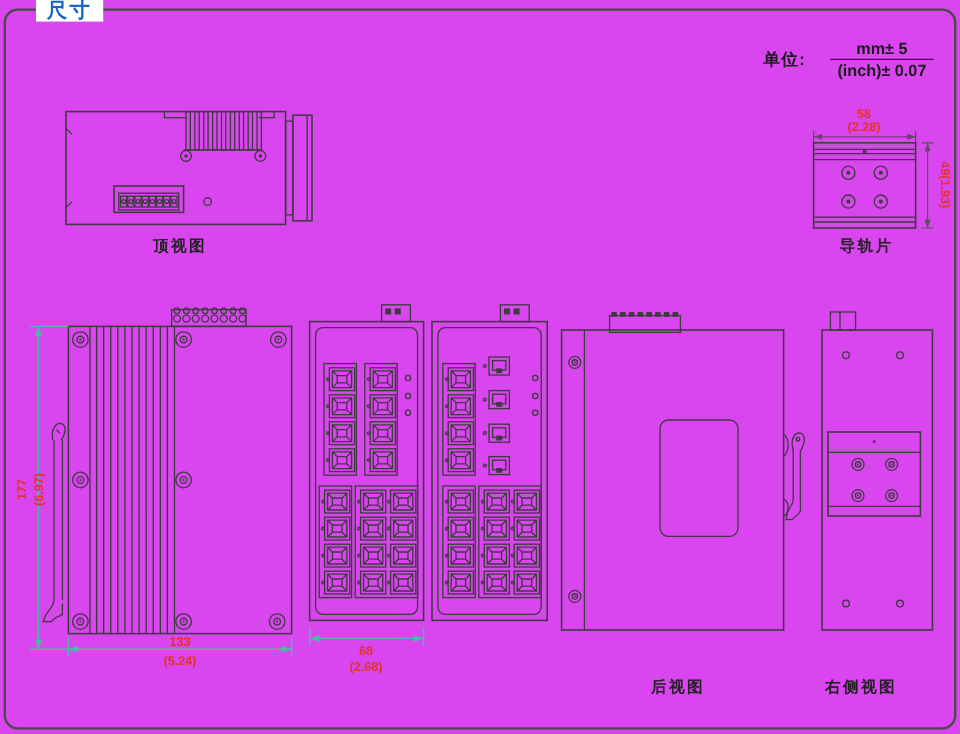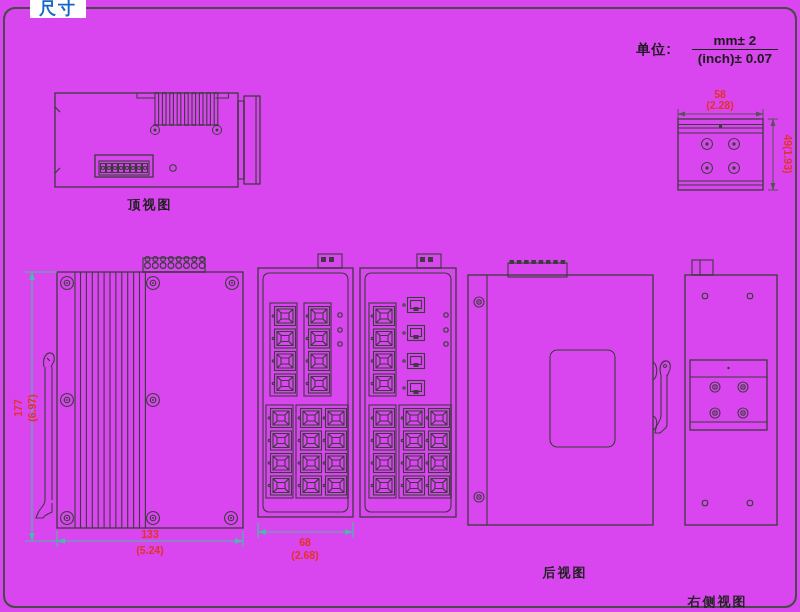--- a/index.html
+++ b/index.html
@@ -30,21 +30,21 @@
 </head>
 <body>
 
 <div class="page">
   <div class="frame"></div>
   <div class="page-title">尺寸</div>
 
   <div class="unit-note">
     <span class="lbl">单位:</span>
     <span class="frac">
-      <span class="num">mm± 2</span>
+      <span class="num">mm± 5</span>
       <span class="den">(inch)± 0.07</span>
     </span>
   </div>
 
   <svg width="0" height="0">
     <defs>
       <g id="rj45">
         <rect class="ln" x="0.5" y="0.5" width="21" height="19"></rect>
         <path class="ln" d="M3,3 h16 v14 h-16 z M3,3 l4,4 h8 l4,-4 M3,17 l4,-4 h8 l4,4 M7,7.5 v5 M15,7.5 v5"></path>
       </g>
@@ -141,20 +141,21 @@
     <path class="ln" d="M13,36.5 H98 M13,40 H98 M13,45 H98 M13,93 H98 M13,97 H98"></path>
     <rect class="fill" x="54" y="37" width="3" height="3"></rect>
     <use href="#ring" x="42" y="56"></use>
       <use href="#ring" x="69" y="56"></use>
     <use href="#ring" x="42" y="80"></use>
       <use href="#ring" x="69" y="80"></use>
     <path class="gdim" d="M108,31 V102 M103,31 H113 M103,102 H113"></path>
     <path class="gfill" d="M108,31 l-2.5,7 h5 z M108,102 l-2.5,-7 h5 z"></path>
     <text class="red" x="119" y="66" text-anchor="middle" transform="rotate(90 119,66)">49(1.93)</text>
   </svg>
+  <div class="cap" style="left:667px;top:196px;width:110px">导轨片</div>
 
   <svg style="left:8px;top:250px" width="240" height="320" viewBox="0 0 240 320">
     <g>
       <rect class="ln" x="135" y="8" width="62" height="14"></rect>
       <circle class="ln" cx="139.5" cy="9" r="2.4"></circle>
         <circle class="ln" cx="147.3" cy="9" r="2.4"></circle>
       <circle class="ln" cx="155.1" cy="9" r="2.4"></circle>
         <circle class="ln" cx="162.9" cy="9" r="2.4"></circle>
       <circle class="ln" cx="170.7" cy="9" r="2.4"></circle>
         <circle class="ln" cx="178.5" cy="9" r="2.4"></circle>
@@ -286,14 +287,14 @@
     <g>
       <rect class="ln2" x="42" y="112" width="77" height="70"></rect>
       <path class="ln" d="M42,129 H119 M42,174 H119"></path>
       <circle class="fill" cx="80.5" cy="120" r="1.2"></circle>
       <use href="#ringS" x="67" y="139"></use>
         <use href="#ringS" x="95" y="139"></use>
       <use href="#ringS" x="67" y="165"></use>
         <use href="#ringS" x="95" y="165"></use>
     </g>
   </svg>
-  <div class="cap" style="left:660px;top:593px;width:115px">右侧视图</div>
+  <div class="cap" style="left:660px;top:564px;width:115px">右侧视图</div>
 </div>
 
 </body></html>

